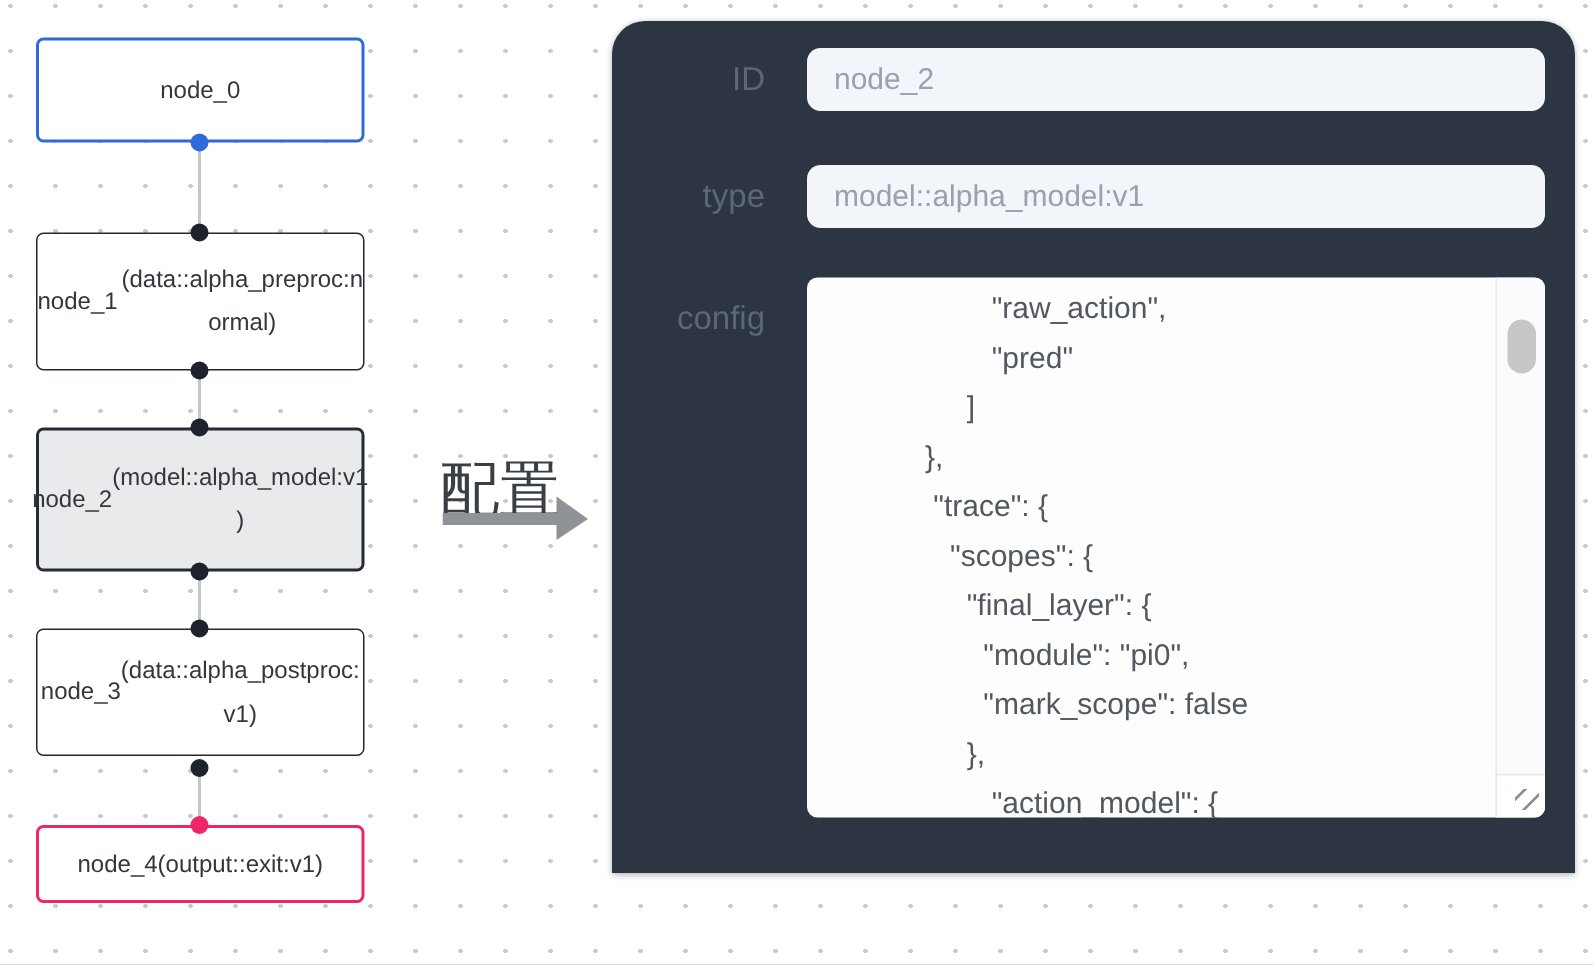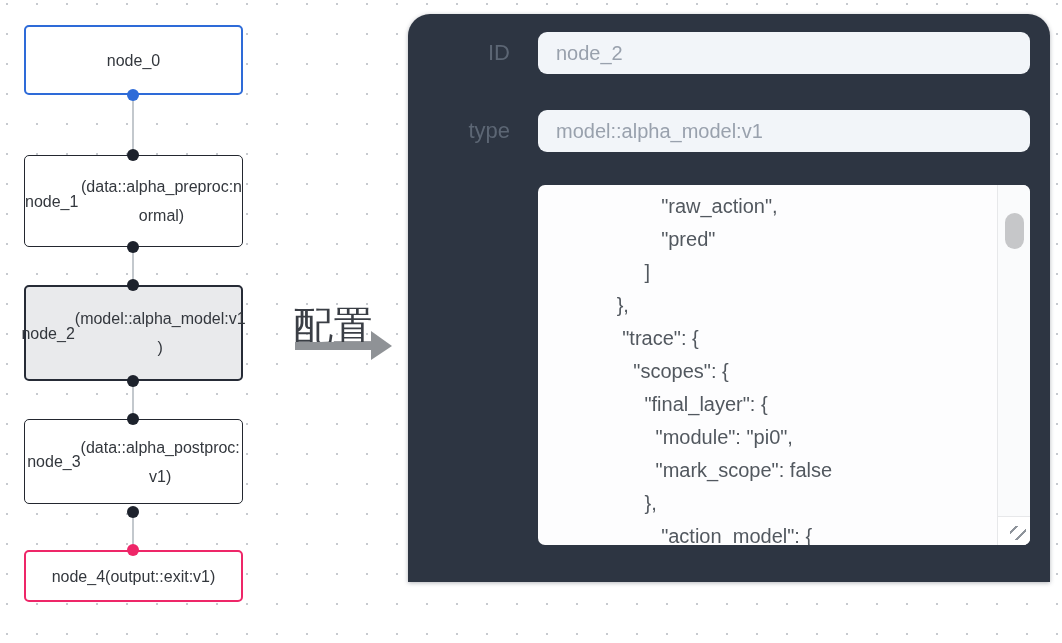--- a/index.html
+++ b/index.html
@@ -117,20 +117,21 @@
     <polygon points="76,1 97,16 76,30" fill="#8f9296"></polygon>
   </svg>
 
   <div class="panel">
     <div class="flabel lbl-id">ID</div>
     <input class="field fld-id" readonly="" value="node_2" style="">
 
     <div class="flabel lbl-type">type</div>
     <input class="field fld-type" readonly="" value="model::alpha_model:v1" style="">
 
+    <div class="flabel lbl-config">config</div>
     <div class="config-box">
       <pre>                    "raw_action",
                     "pred"
                  ]
             },
              "trace": {
                "scopes": {
                  "final_layer": {
                    "module": "pi0",
                    "mark_scope": false

